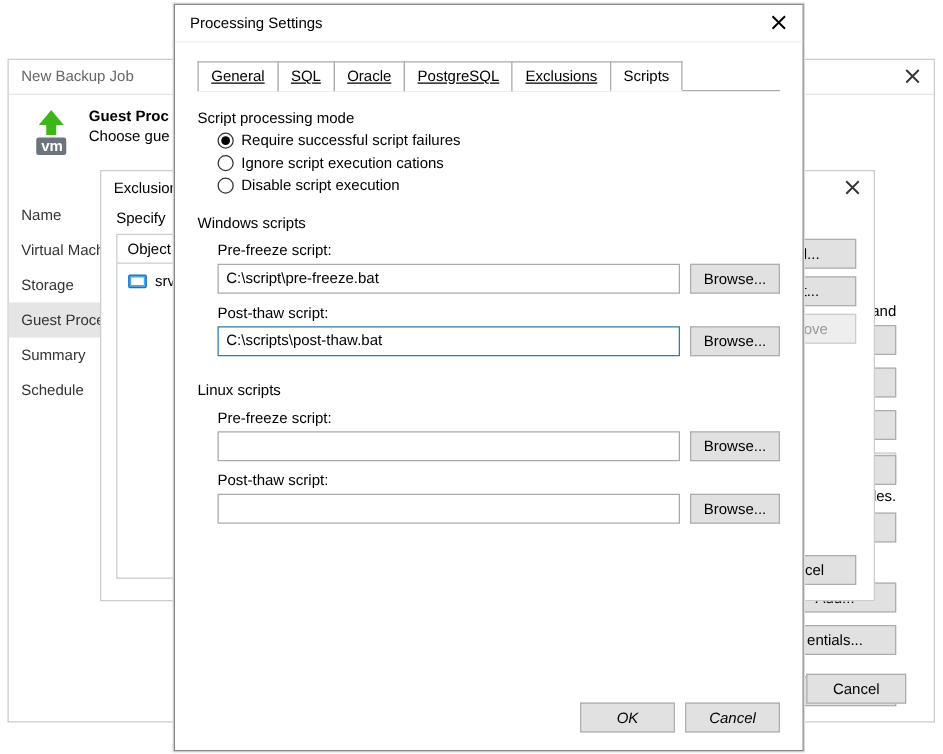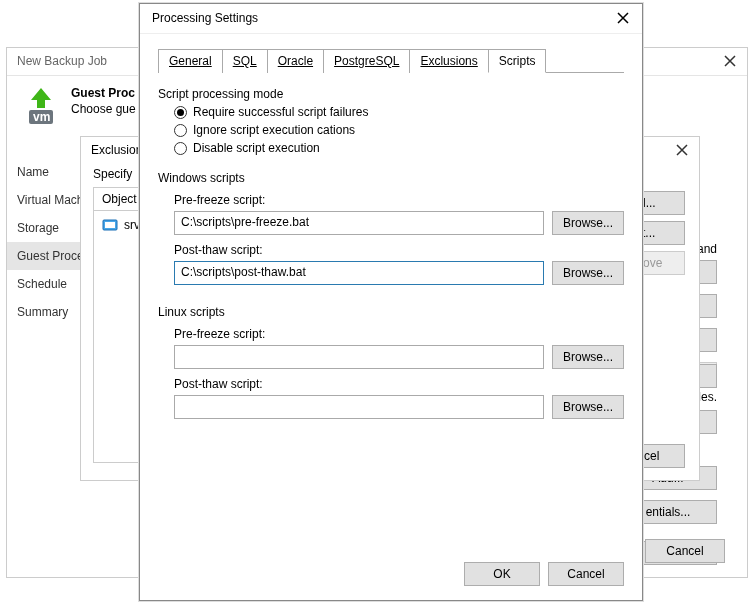--- a/index.html
+++ b/index.html
@@ -75,21 +75,21 @@
   .field-label { margin-top: 8px; margin-bottom: 4px; }
   .field-row { display:flex; gap:8px; align-items:center; }
   .text-input { flex:1; height:24px; border:1px solid #aaa; padding: 3px 6px; background:#fff; }
   .text-input.focused { border:1px solid #2a7ab0; outline: none; }
   .btn {
     height:24px; border:1px solid #adadad; background:#e1e1e1; padding: 3px 10px;
     color:#000; display:inline-flex; align-items:center; justify-content:center; cursor: default;
   }
   .btn.disabled { color:#9a9a9a; background:#eee; border-color:#ccc; }
   .proc-footer { position:absolute; right:18px; bottom:14px; display:flex; gap:8px; }
-  .proc-footer .btn { width:76px; }
+  .proc-footer .btn { width:76px;font-style:italic; }
   .linux-group { margin-top: 20px; }
 </style>
 </head>
 <body>
 
 <div class="wizard">
   <div class="wizard-title">
     <span>New Backup Job</span>
     <span class="wizard-close">
       <svg viewBox="0 0 14 14">
@@ -109,22 +109,22 @@
       <div class="wizard-heading">Guest Proc</div>
       <div class="wizard-sub">Choose gue</div>
     </div>
   </div>
   <div class="wizard-body">
     <div class="wizard-nav">
       <div class="item">Name</div>
       <div class="item">Virtual Mach</div>
       <div class="item">Storage</div>
       <div class="item selected">Guest Proce</div>
+      <div class="item">Summary</div>
       <div class="item">Schedule</div>
-      <div class="item">Summary</div>
     </div>
     <div class="wizard-main">
       <span class="side-text">sing, and</span>
       <div class="right-buttons">
         <span class="btn">dd...</span>
         <span class="btn">cations...</span>
         <span class="btn">dit...</span>
         <span class="btn disabled">move</span>
       </div>
       <span class="side-text2" style="top:256px;">ual files.</span>
@@ -219,21 +219,21 @@
           <span>Disable script execution</span>
         </div>
       </div>
     </div>
 
     <div class="group">
       <div class="group-title">Windows scripts</div>
       <div class="indent">
         <div class="field-label">Pre-freeze script:</div>
         <div class="field-row">
-          <div class="text-input">C:\scripts\pre-freeze.bat</div>
+          <div class="text-input">C:\script\pre-freeze.bat</div>
           <span class="btn">Browse...</span>
         </div>
         <div class="field-label">Post-thaw script:</div>
         <div class="field-row">
           <div class="text-input focused">C:\scripts\post-thaw.bat</div>
           <span class="btn">Browse...</span>
         </div>
       </div>
     </div>
 

